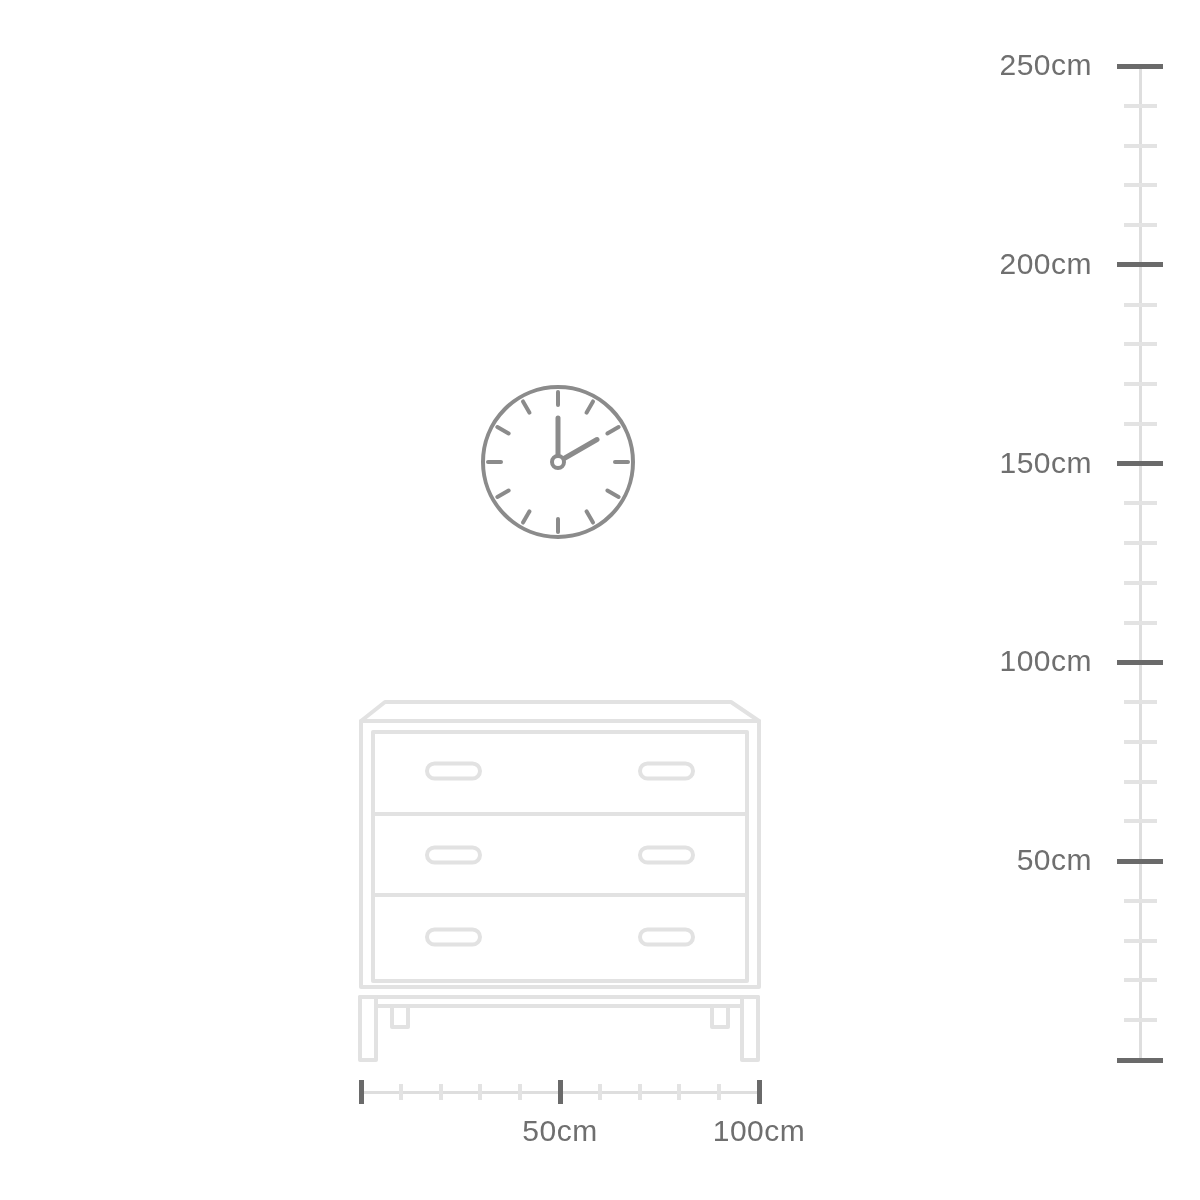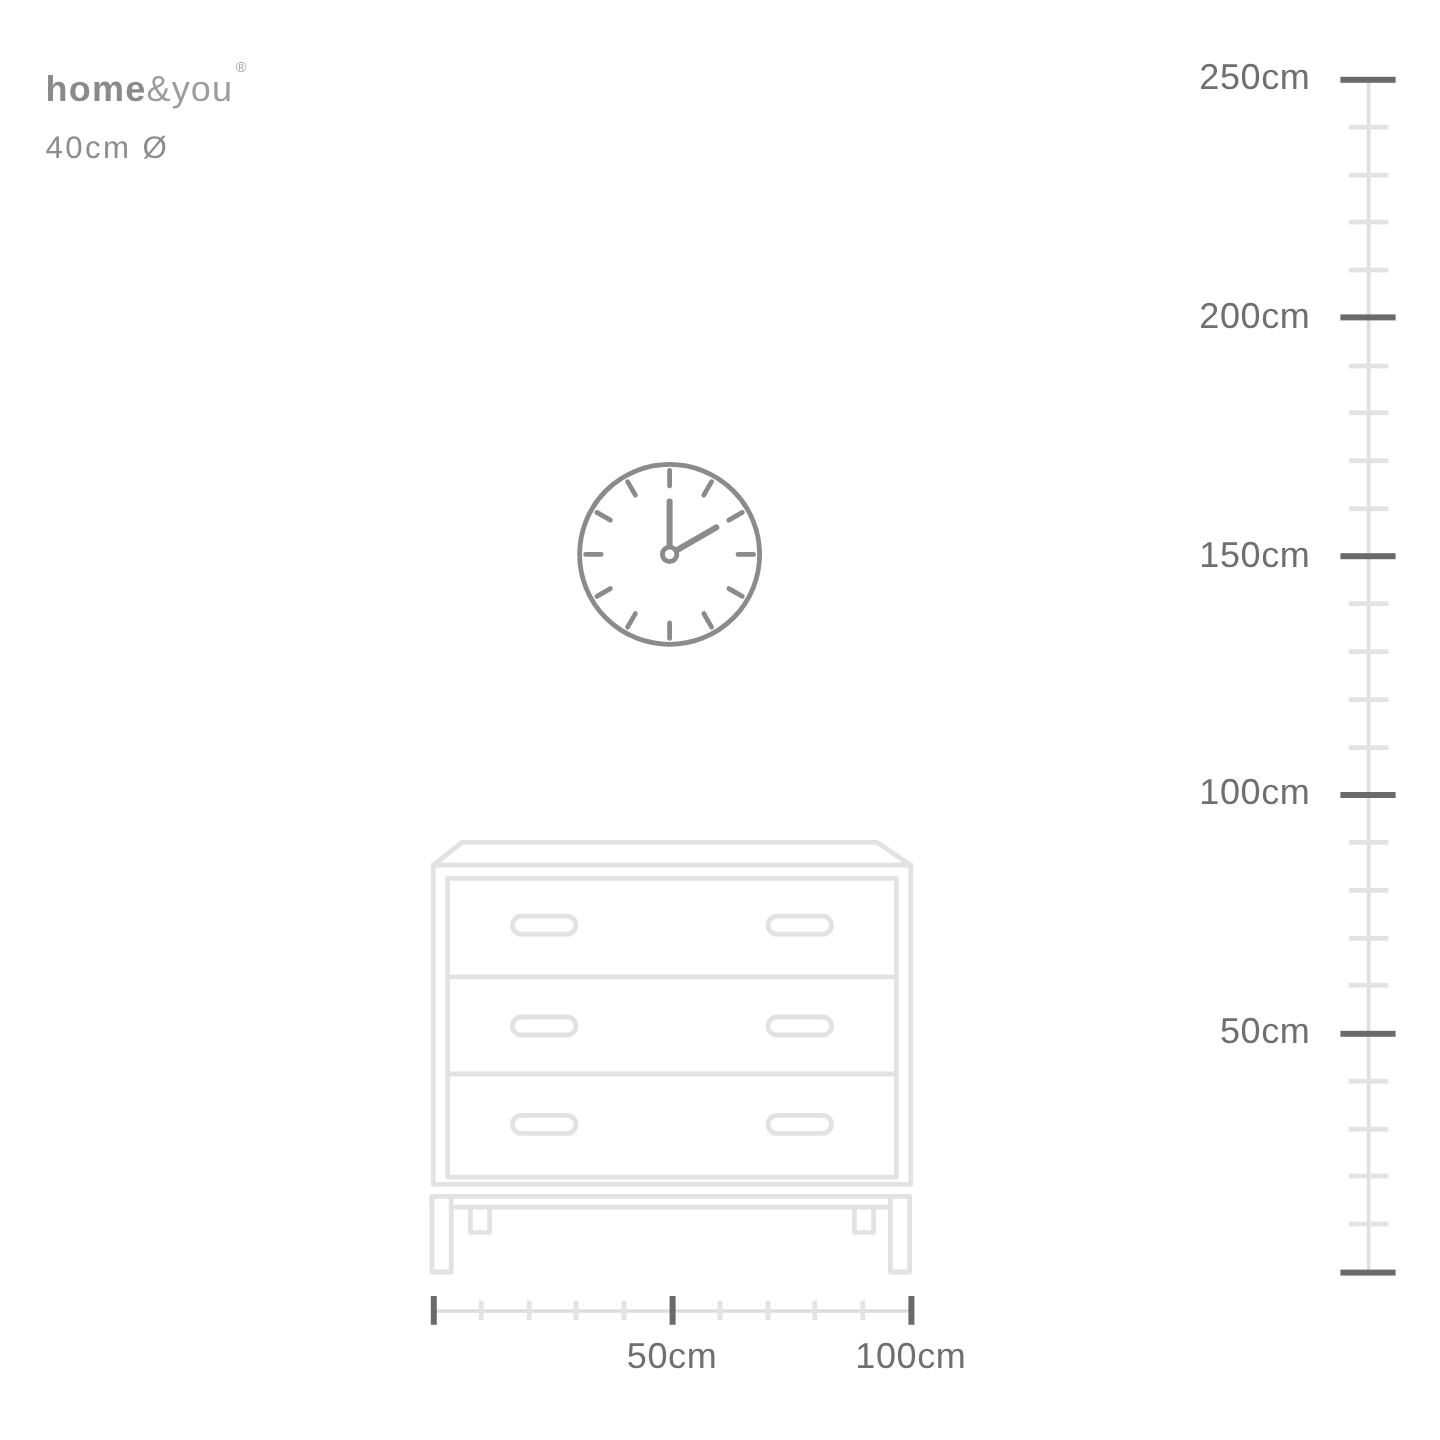--- a/index.html
+++ b/index.html
@@ -32,24 +32,20 @@
   .ruler-label { position:absolute; font-size:30px; color:var(--c-label);
                  white-space:nowrap; letter-spacing:0.5px; }
   .v-label { transform:translateY(-52%); text-align:right; }
   .h-label { transform:translate(-50%,-50%); }
 </style>
 </head>
 <body>
 
 <div class="canvas">
 
-  <div class="brand">
-    <div class="brand-line"><span class="brand-bold">home</span><span class="brand-light">&amp;you</span><sup class="brand-reg">®</sup></div>
-    <div class="note">40cm Ø</div>
-  </div>
 
   <svg class="clock" width="160" height="160" viewBox="0 0 160 160">
     <g>
       <circle class="rim" cx="80" cy="80" r="75"></circle>
       <line class="tick" x1="80" y1="10" x2="80" y2="23"></line>
       <line class="tick" x1="115" y1="19.38" x2="108.5" y2="30.64"></line>
       <line class="tick" x1="140.62" y1="45" x2="129.36" y2="51.5"></line>
       <line class="tick" x1="150" y1="80" x2="137" y2="80"></line>
       <line class="tick" x1="140.62" y1="115" x2="129.36" y2="108.5"></line>
       <line class="tick" x1="115" y1="140.62" x2="108.5" y2="129.36"></line>

